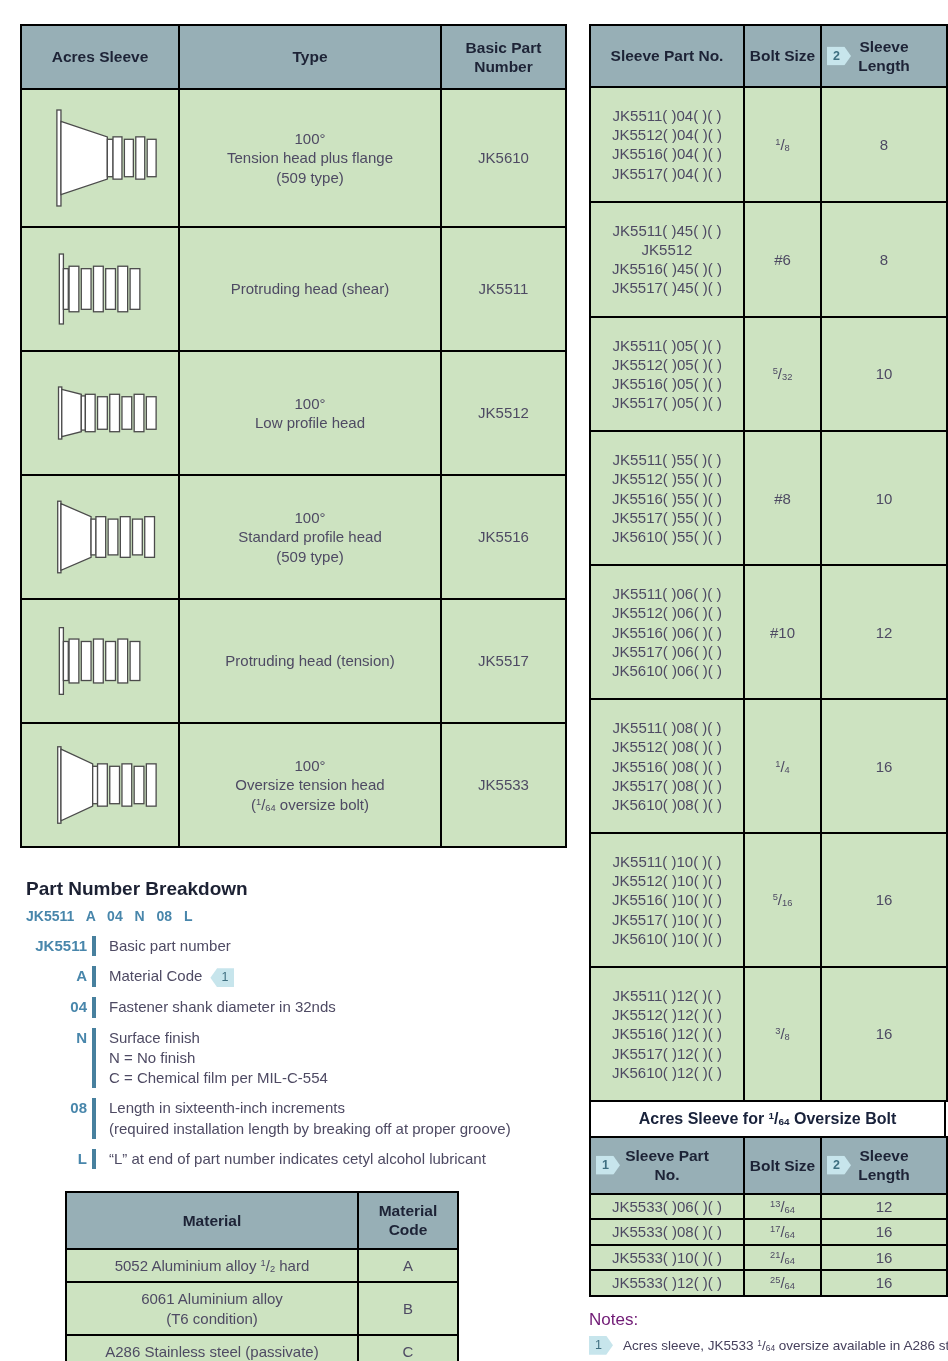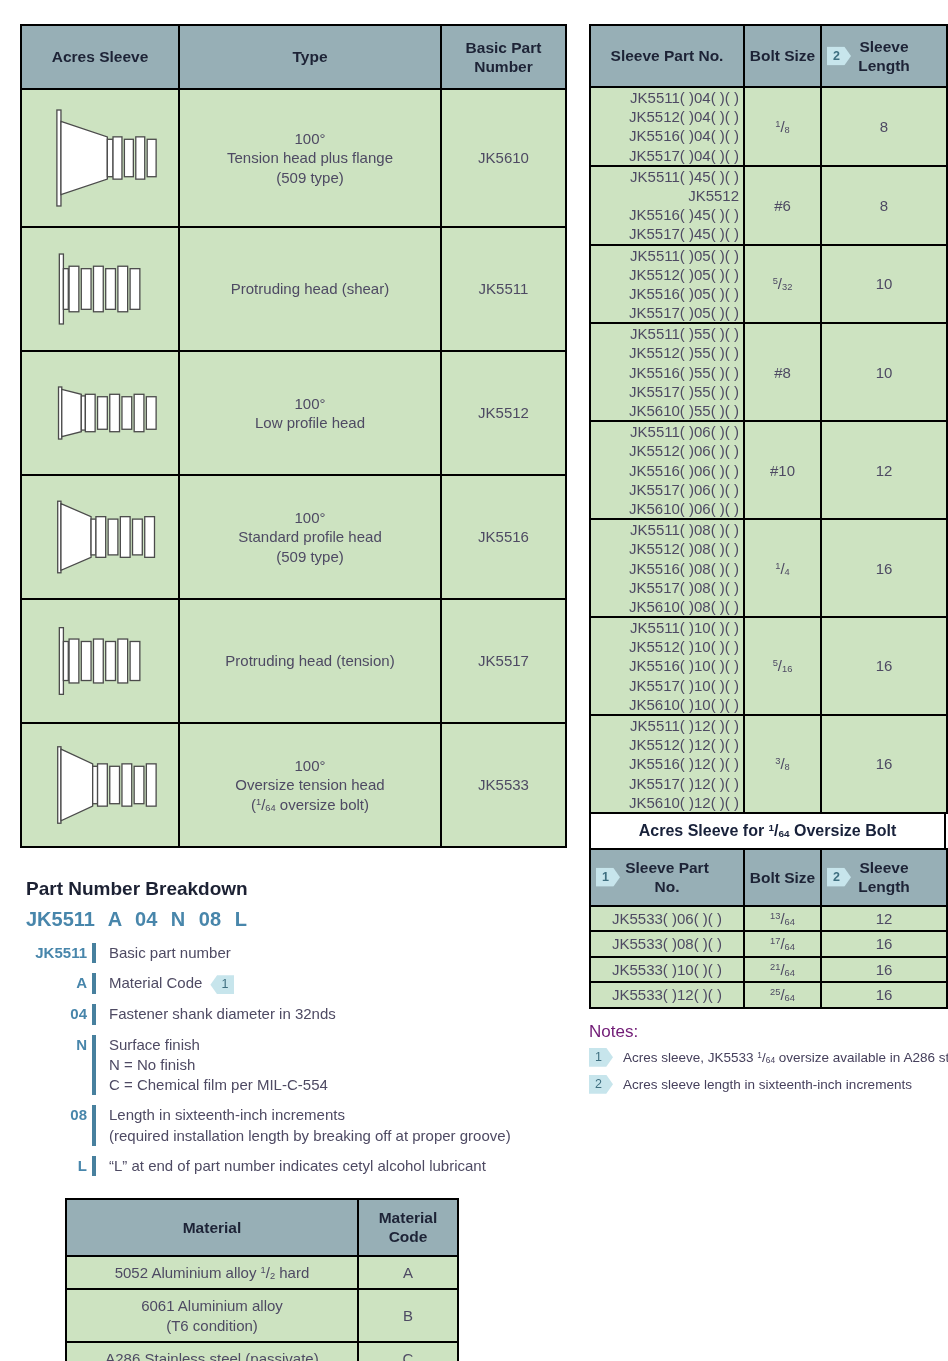--- a/index.html
+++ b/index.html
@@ -43,21 +43,21 @@
   .left-tbl tbody tr:nth-child(2) td{height:104px;}
   .left-tbl tbody tr:nth-child(3) td{height:86px;}
   .left-tbl tbody tr:nth-child(4) td{height:100px;}
   .left-tbl tbody tr:nth-child(5) td{height:110px;}
   .left-tbl tbody tr:nth-child(6) td{height:106px;}
 
   
   .right-tbl{width:357px;}
   .right-tbl th{height:62px;position:relative;}
   .right-tbl td{line-height:1.28;}
-  .right-tbl td.parts{padding:0 4px;text-align:right;}
+  .right-tbl td.parts{padding:18px 4px;}
   .band{
     width:357px;border:2px solid var(--border);margin-top:-2px;
     background:#ffffff;text-align:center;font-weight:bold;
     font-size:16px;color:#18213a;padding:8px 4px;
   }
   .os-tbl{width:357px;margin-top:-2px;}
   .os-tbl th{height:52px;position:relative;}
   .os-tbl td{padding:2px 4px;}
   .th-narrow{display:inline-block;max-width:86px;}
 
@@ -74,21 +74,21 @@
   .badge.abs{position:absolute;left:5px;top:50%;transform:translateY(-50%);}
   .badge.left{
     clip-path:polygon(28% 0,100% 0,100% 100%,28% 100%,0 50%);
     padding-right:0;padding-left:5px;margin-left:8px;
   }
 
   
   .breakdown{margin-top:30px;margin-left:6px;}
   .breakdown h2{font-size:19px;color:#1c2133;margin-bottom:8px;}
   .bd-example{
-    color:var(--accent-blue);font-weight:bold;font-size:20px;
+    color:var(--accent-blue);font-weight:bold;font-size:14px;
     word-spacing:8px;margin-bottom:12px;
   }
   .bd-row{display:flex;margin-bottom:10px;align-items:stretch;}
   .bd-code{
     width:66px;flex:0 0 66px;text-align:right;color:var(--accent-blue);
     font-weight:bold;font-size:15px;padding-right:5px;line-height:1.35;
   }
   .bd-bar{width:4px;flex:0 0 4px;background:#47809e;}
   .bd-text{padding-left:13px;font-size:15px;line-height:1.35;}
 

